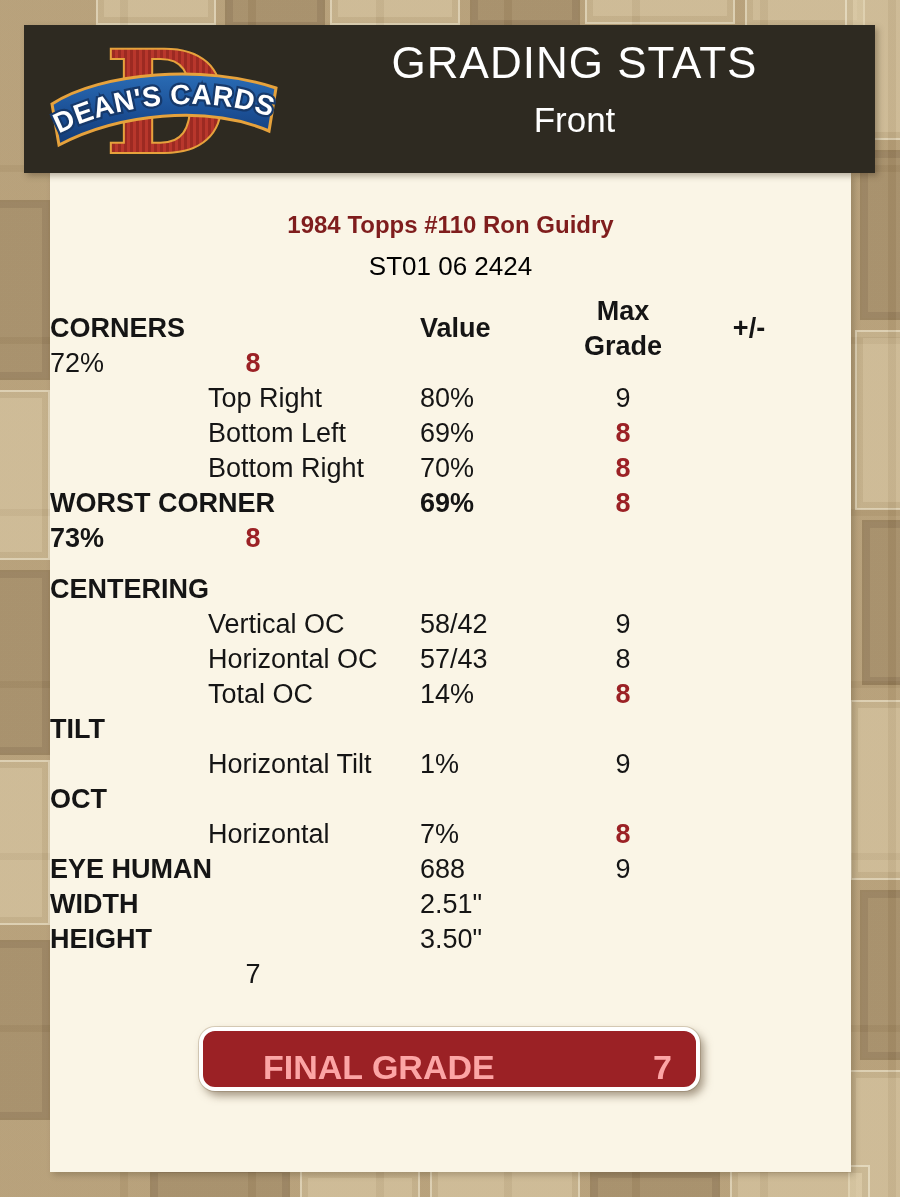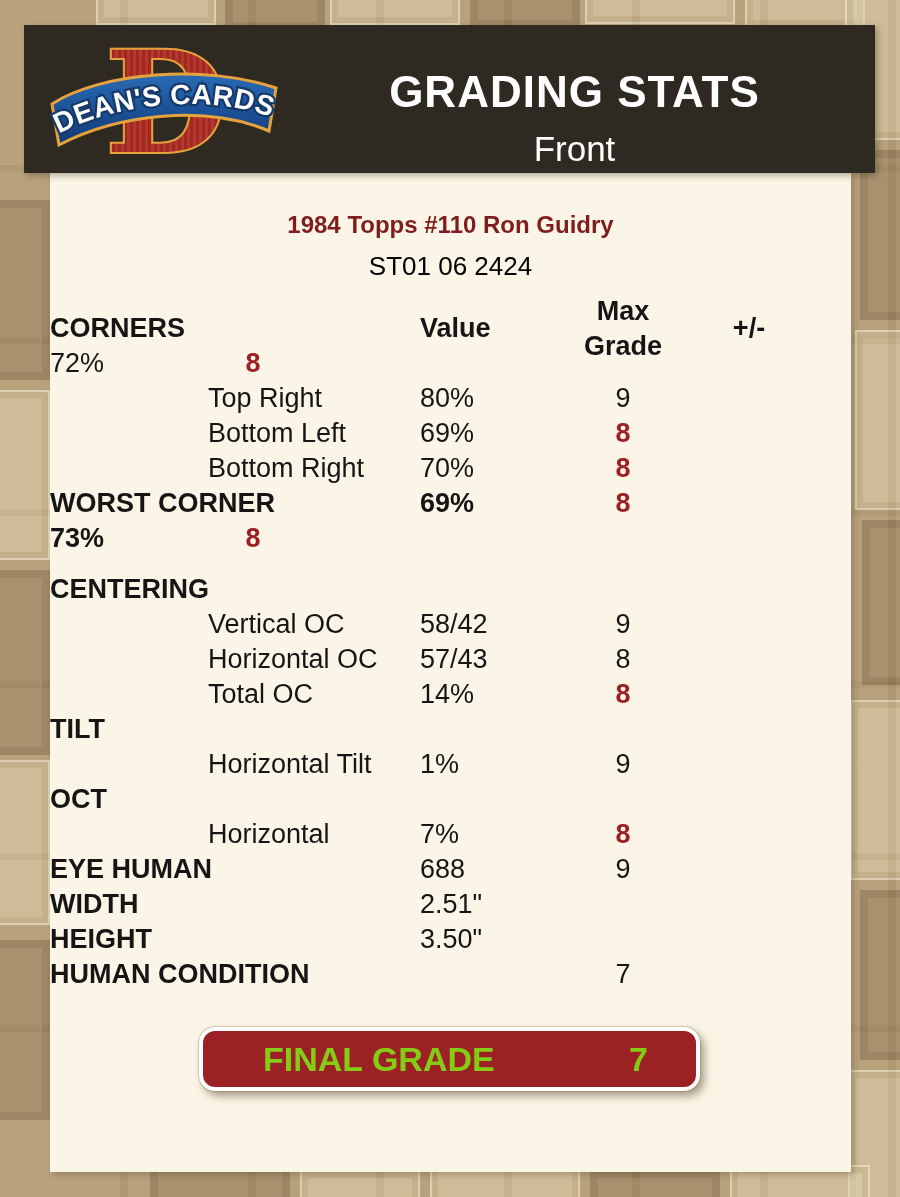--- a/index.html
+++ b/index.html
@@ -42,21 +42,21 @@
     background:var(--header-bg);
     z-index:2;
     box-shadow:3px 3px 6px rgba(60,46,28,.35);
   }
   .logo{position:absolute;left:22px;top:7px;width:238px;height:136px;}
   .titles{
     position:absolute;left:270px;right:20px;top:0;height:100%;
     display:flex;flex-direction:column;align-items:center;
     color:#fff;text-align:center;
   }
-  .title{margin-top:41px;font-size:44px;line-height:52px;font-weight:bold;letter-spacing:1px;}
+  .title{margin-top:12px;font-size:44px;line-height:52px;font-weight:normal;letter-spacing:1px;}
   .subtitle{font-size:35px;line-height:42px;margin-top:10px;}
 
   .panel{
     position:absolute;left:50px;top:173px;width:801px;height:999px;
     background:var(--panel-bg);
     z-index:1;
     box-shadow:3px 3px 6px rgba(60,46,28,.25);
   }
   .card-title{position:absolute;top:38px;width:100%;text-align:center;font-size:24px;font-weight:bold;color:#7f1d1d;}
   .card-serial{position:absolute;top:78px;width:100%;text-align:center;font-size:26px;color:#000000;}
@@ -70,23 +70,23 @@
   .c-grade{width:126px;text-align:center;}
   .c-pm{width:126px;text-align:center;}
   .b{font-weight:bold;}
   .red{color:var(--accent-red);font-weight:bold;}
 
   .final-grade{
     position:absolute;left:149px;top:854px;width:501px;height:64px;
     background:var(--accent-red);
     border:4px solid #ffffff;
     border-radius:16px;
-    display:flex;align-items:center;justify-content:space-between;
-    padding:0 48px 0 60px;
-    color:#84cc16;font-size:34px;font-weight:bold;
+    display:flex;align-items:flex-end;justify-content:space-between;
+    padding:0 24px 0 60px;
+    color:#fca5a5;font-size:34px;font-weight:bold;
     box-shadow:4px 5px 9px rgba(96,77,52,.55), 0 0 0 1px rgba(160,140,110,.35);
   }
 </style>
 </head>
 <body>
 
 <div class="collage">
   <div class="bg-card" style="left:96px;  top:-140px; width:120px; height:165px;"></div>
   <div class="bg-card dark" style="left:225px; top:-120px; width:100px; height:150px;"></div>
   <div class="bg-card" style="left:330px; top:-150px; width:130px; height:175px;"></div>
@@ -246,21 +246,20 @@
     <span class="c-grade"></span>
     <span class="c-pm"></span>
   </div>
         <div class="row">
     <span class="c-label b">HEIGHT</span>
     <span class="c-value">3.50"</span>
     <span class="c-grade"></span>
     <span class="c-pm"></span>
   </div>
         <div class="row">
-    <span class="c-label b">HUMAN CONDITION</span>
     <span class="c-value"></span>
     <span class="c-grade">7</span>
     <span class="c-pm"></span>
   </div>
       </div>
   </div>
 
   <div class="final-grade">
     <span>FINAL GRADE</span>
     <span>7</span>

